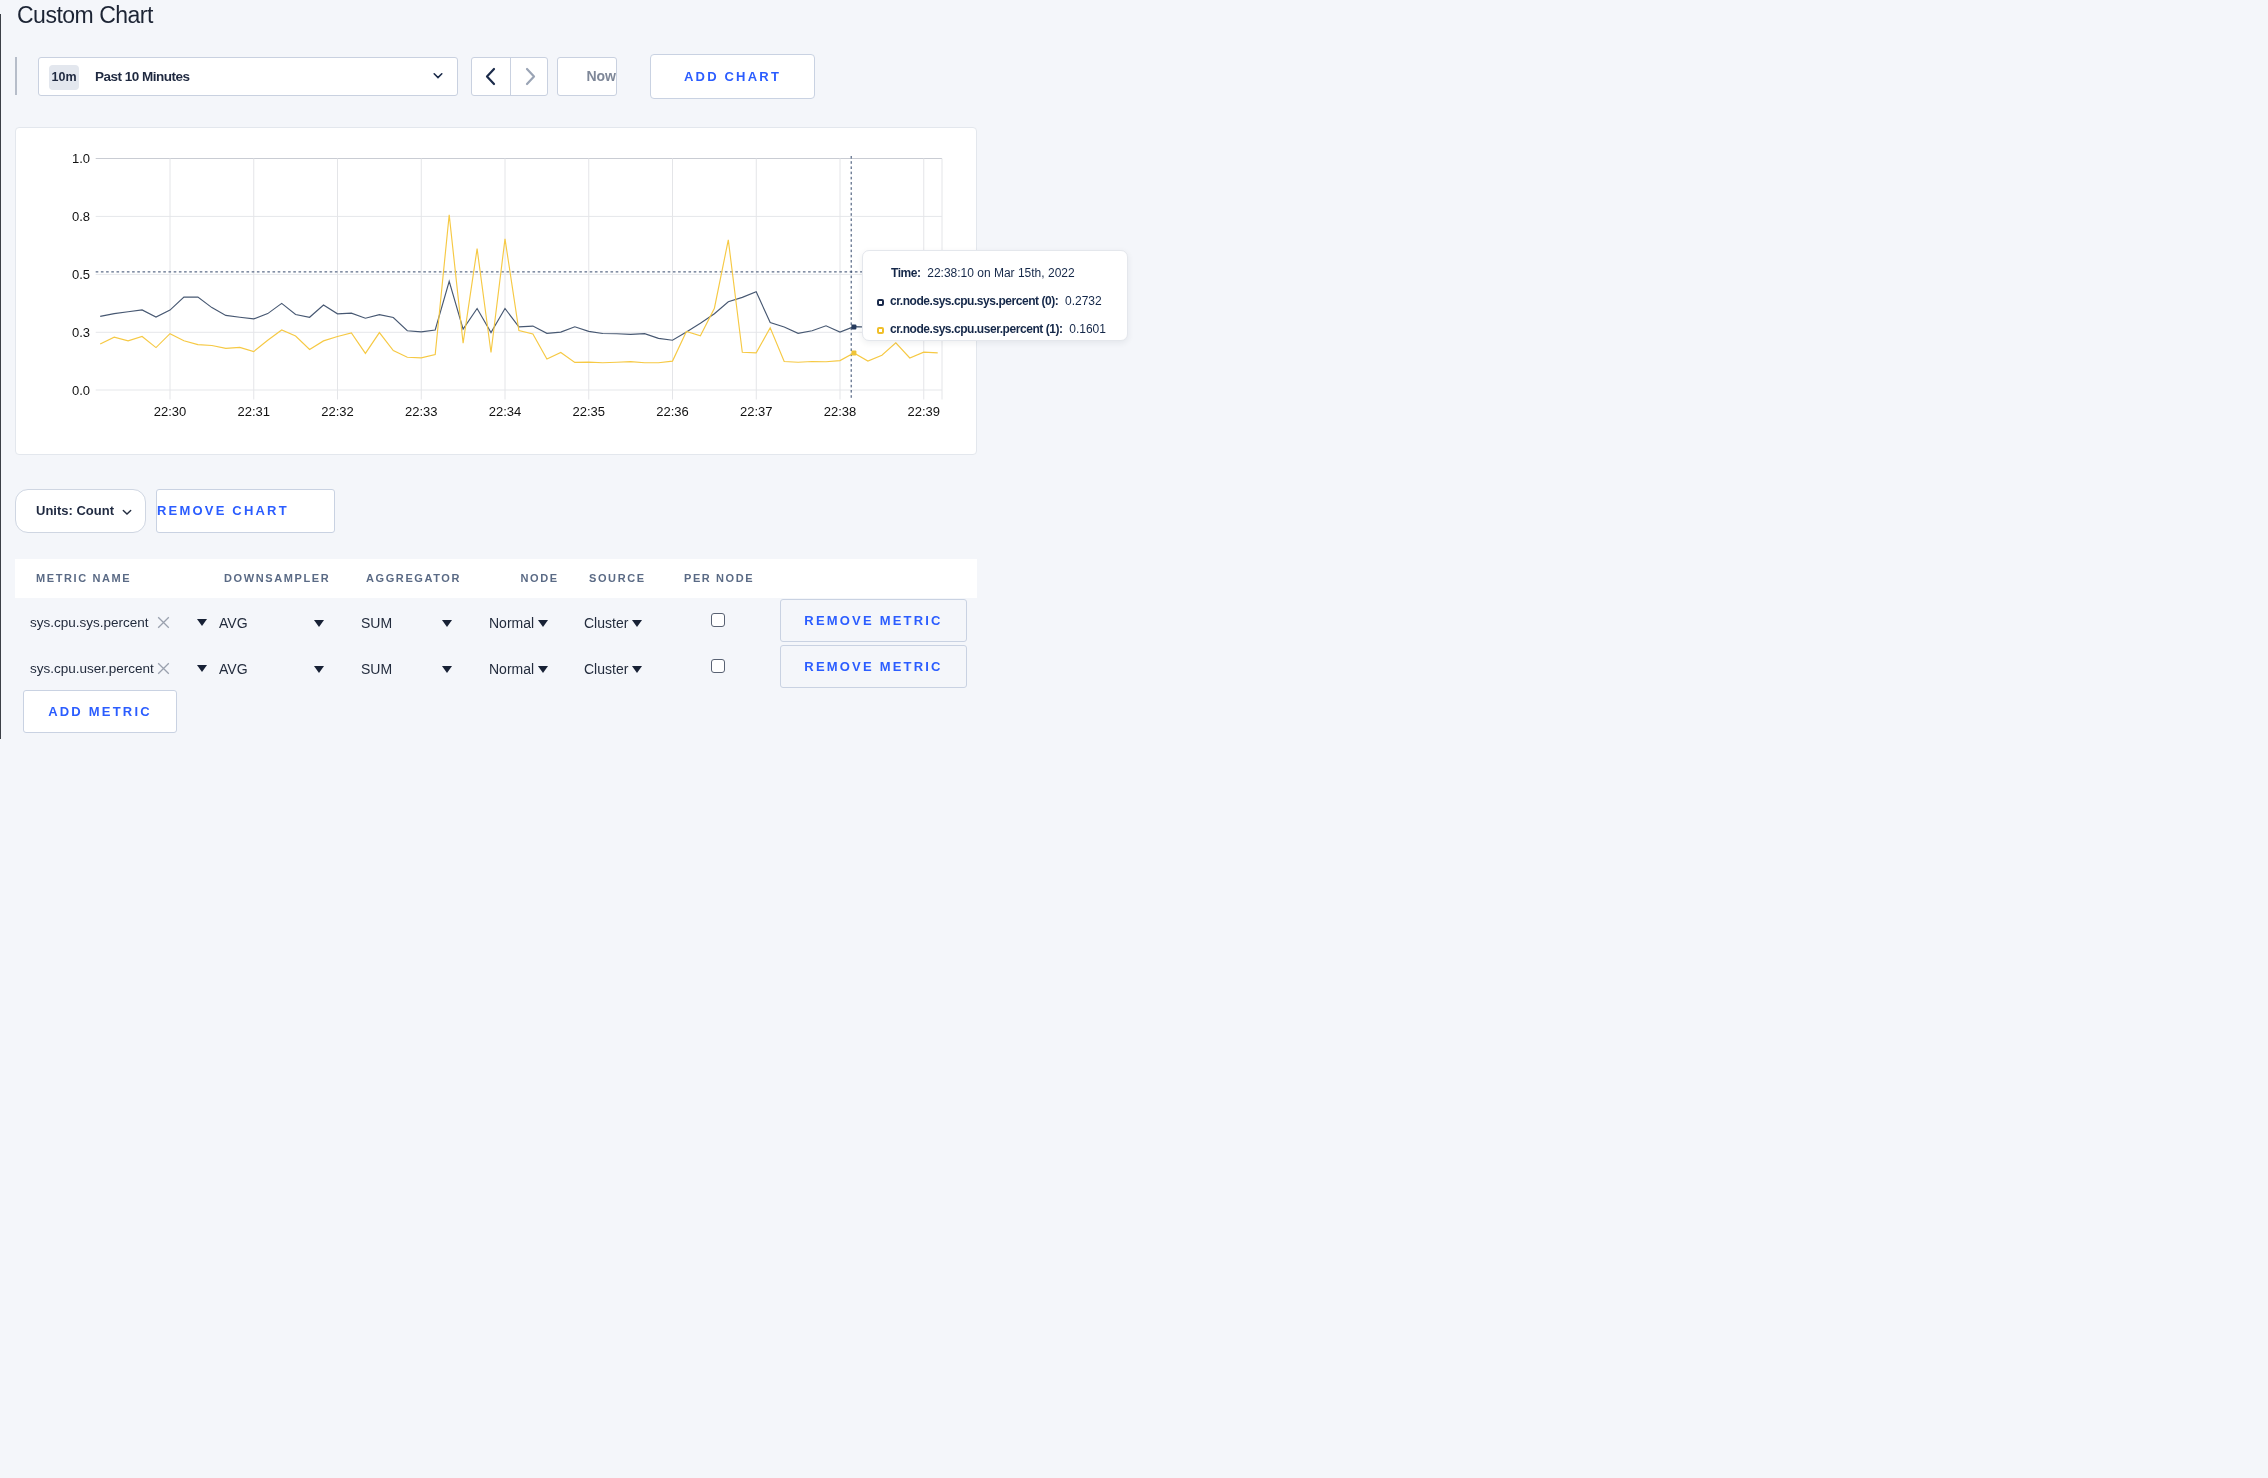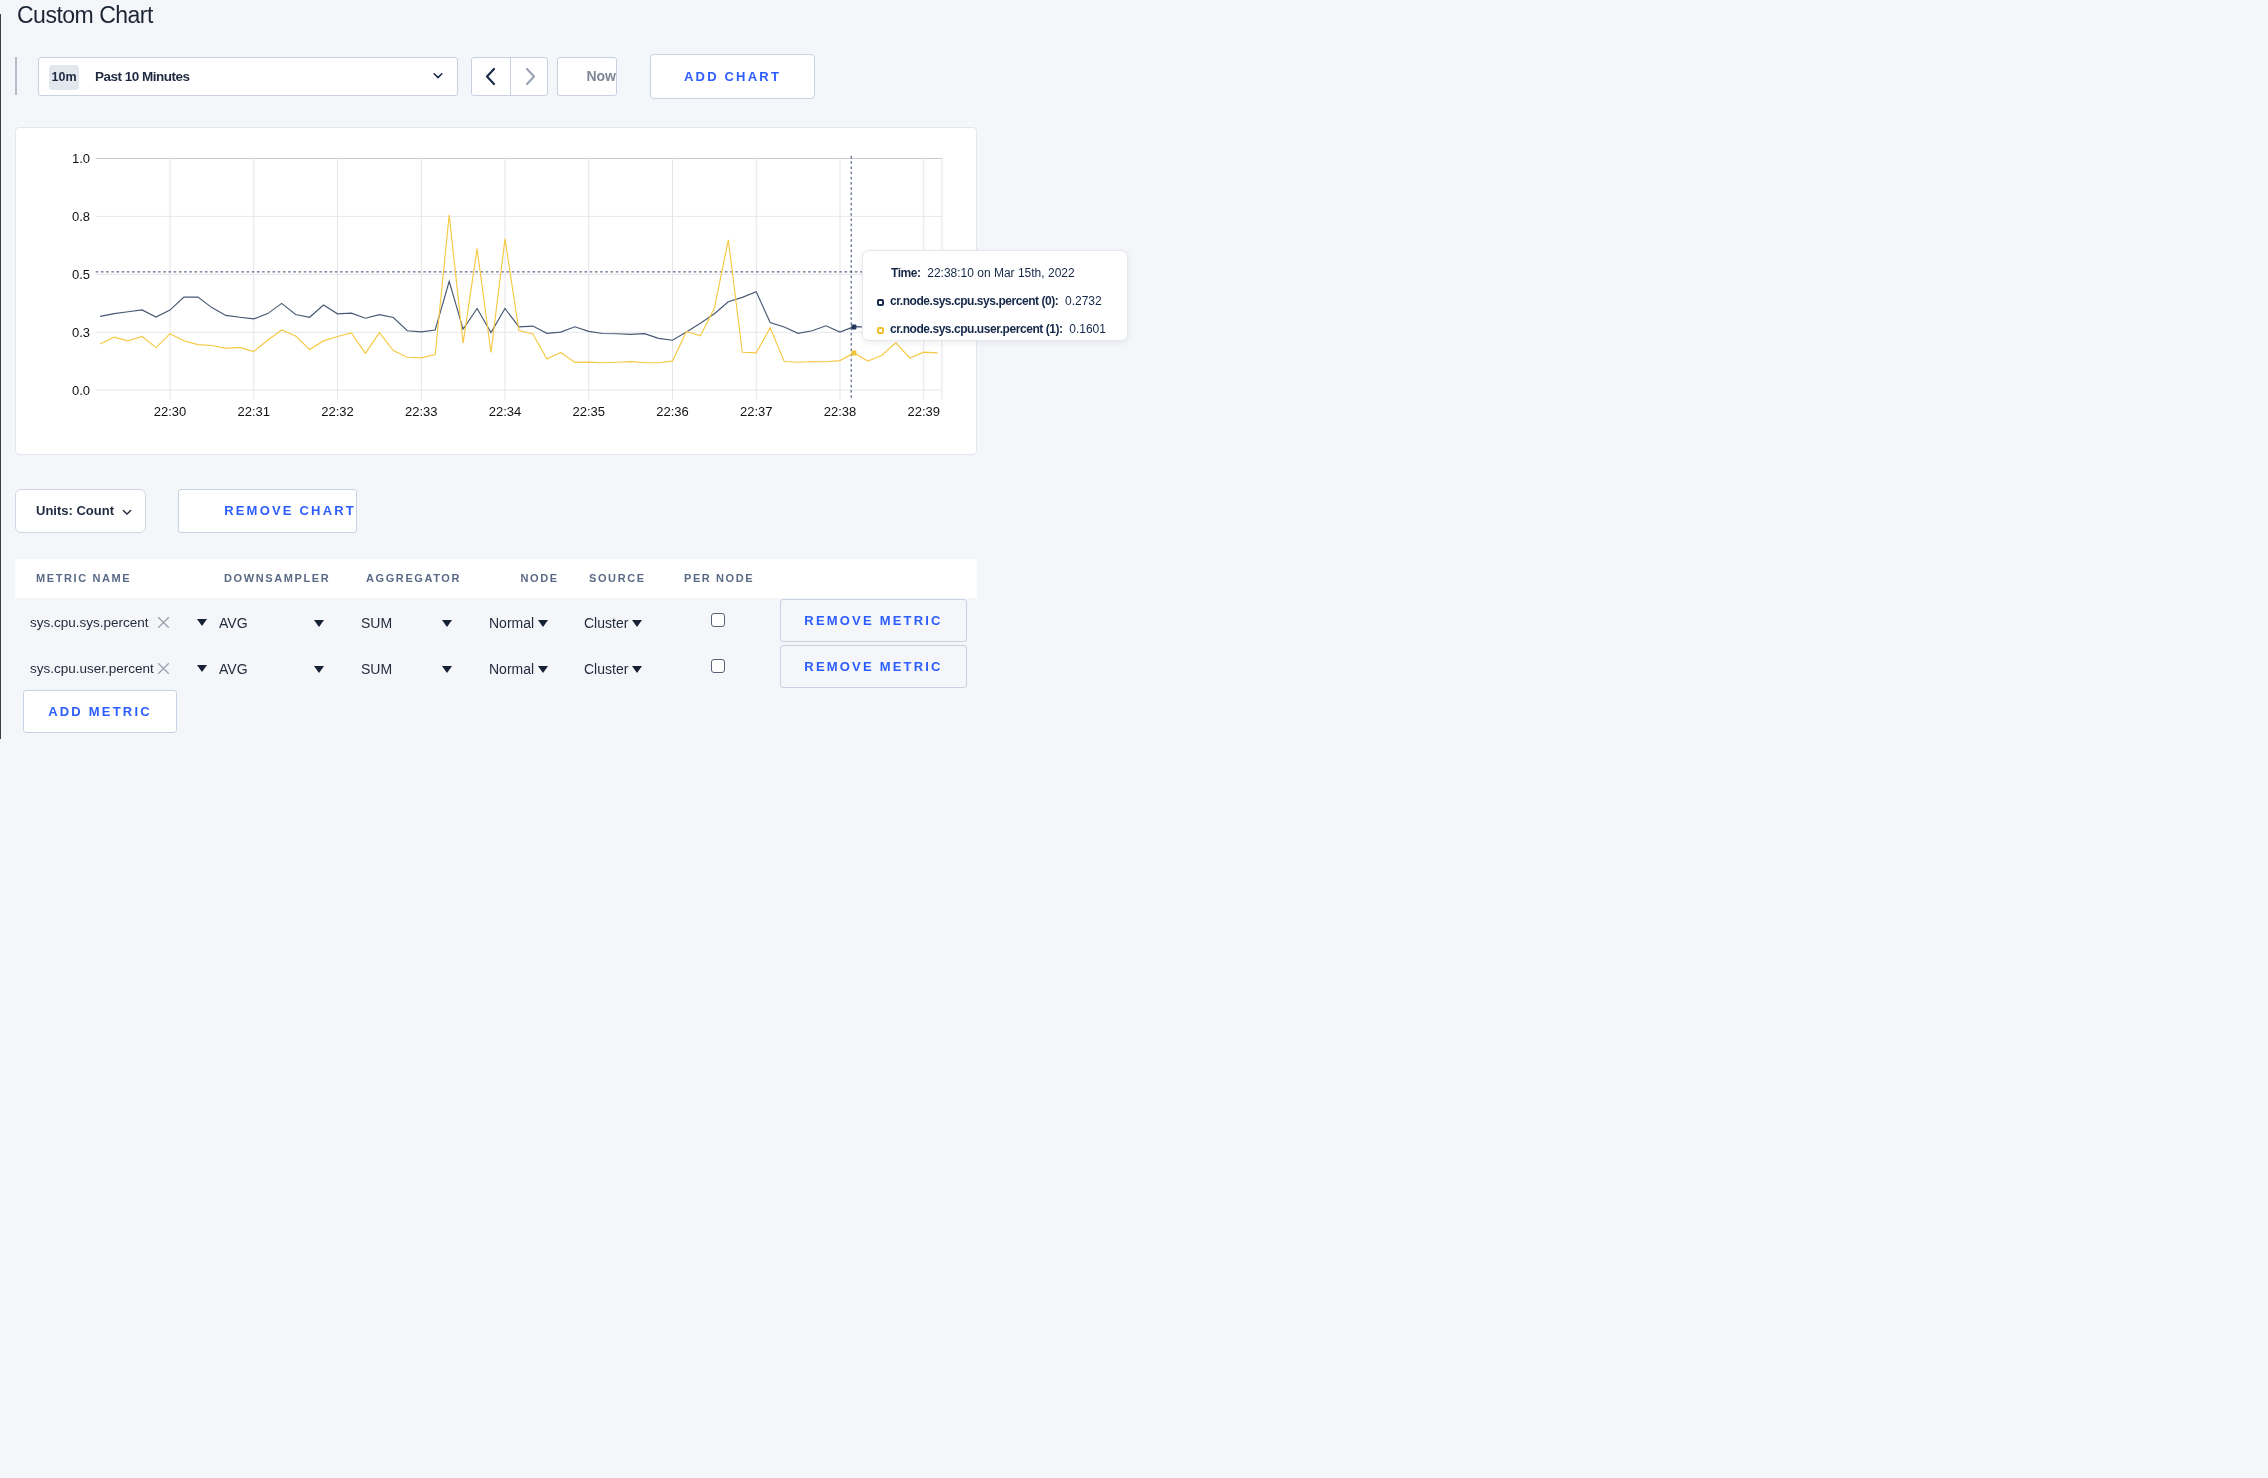--- a/index.html
+++ b/index.html
@@ -14,23 +14,23 @@
   .navgrp { position:absolute; left:471px; top:57px; width:77px; height:39px; background:#fff; border:1px solid #c9d1e0; border-radius:3px; }
   .navgrp .sep { position:absolute; left:38px; top:0; width:1px; height:37px; background:#c9d1e0; }
   .navbtn { position:absolute; top:0; width:38px; height:37px; }
   .nowbtn { position:absolute; left:557px; top:57px; width:60px; height:39px; background:#fff; border:1px solid #c9d1e0; border-radius:3px; font-size:14px; font-weight:600; color:#7e8798; text-align:right; line-height:37px; }
   .addchart { position:absolute; left:650px; top:54px; width:165px; height:45px; background:#fff; border:1px solid #c9d2e2; border-radius:4px; font-size:13px; font-weight:600; color:#2b5dff; letter-spacing:2.2px; text-align:center; line-height:43px; }
   .card { position:absolute; left:15px; top:126.5px; width:962px; height:328px; background:#fff; border:1px solid #e3e7ed; border-radius:4px; }
   .tooltip { position:absolute; left:862px; top:250px; width:266px; height:91px; background:#fff; border:1px solid #e4e7ec; border-radius:7px; box-shadow:0 2px 6px rgba(40,50,70,0.08); font-size:12px; color:#152849; }
   .tt-row { position:absolute; left:28px; white-space:nowrap; }
   .tt-row b { letter-spacing:-0.45px; }
   .tt-sq { display:inline-block; width:7px; height:7px; border-radius:2px; margin-right:6px; position:relative; top:0.5px; }
-  .units { position:absolute; left:15px; top:489px; width:131px; height:44px; background:#fff; border:1px solid #cfd6e2; border-radius:6px; }
+  .units { position:absolute; left:15px; top:489px; width:131px; height:44px; background:#fff; border:1px solid #cfd6e2; border-radius:13px; }
   .units .t { position:absolute; left:20px; top:0; line-height:42px; font-size:13px; font-weight:bold; color:#1f2940; }
-  .rmchart { position:absolute; left:156px; top:489px; width:179px; height:44px; background:#fff; border:1px solid #c9d2e2; border-radius:3px; font-size:13px; font-weight:600; color:#2b5dff; letter-spacing:2.2px; text-align:right; line-height:42px;margin-left:22px; }
+  .rmchart { position:absolute; left:156px; top:489px; width:179px; height:44px; background:#fff; border:1px solid #c9d2e2; border-radius:3px; font-size:13px; font-weight:600; color:#2b5dff; letter-spacing:2.2px; text-align:left; line-height:42px; }
   .thead { position:absolute; left:15px; top:559px; width:962px; height:39px; background:#fff; }
   .th { position:absolute; top:0; line-height:39px; font-size:11px; font-weight:bold; color:#5a6a85; letter-spacing:1.6px; }
   .cell { position:absolute; font-size:14px; color:#232c3d; white-space:nowrap; }
   .caret { display:inline-block; width:0; height:0; border-left:5.5px solid transparent; border-right:5.5px solid transparent; border-top:7px solid #172135; vertical-align:middle; margin-bottom:2px; }
   .cbx { position:absolute; left:711px; width:14px; height:14px; background:#fff; border:1.5px solid #596273; border-radius:3px; }
   .rmmetric { position:absolute; left:780px; width:187px; height:43px; background:transparent; border:1px solid #c9d2e2; border-radius:3px; font-size:13px; font-weight:600; color:#2b5dff; letter-spacing:2.2px; text-align:center; line-height:41px; }
   .addmetric { position:absolute; left:23px; top:690px; width:154px; height:43px; background:#fff; border:1px solid #c9d2e2; border-radius:3px; font-size:13px; font-weight:600; color:#2b5dff; letter-spacing:2.2px; text-align:center; line-height:41px; }
 </style>
 </head>
 <body>

